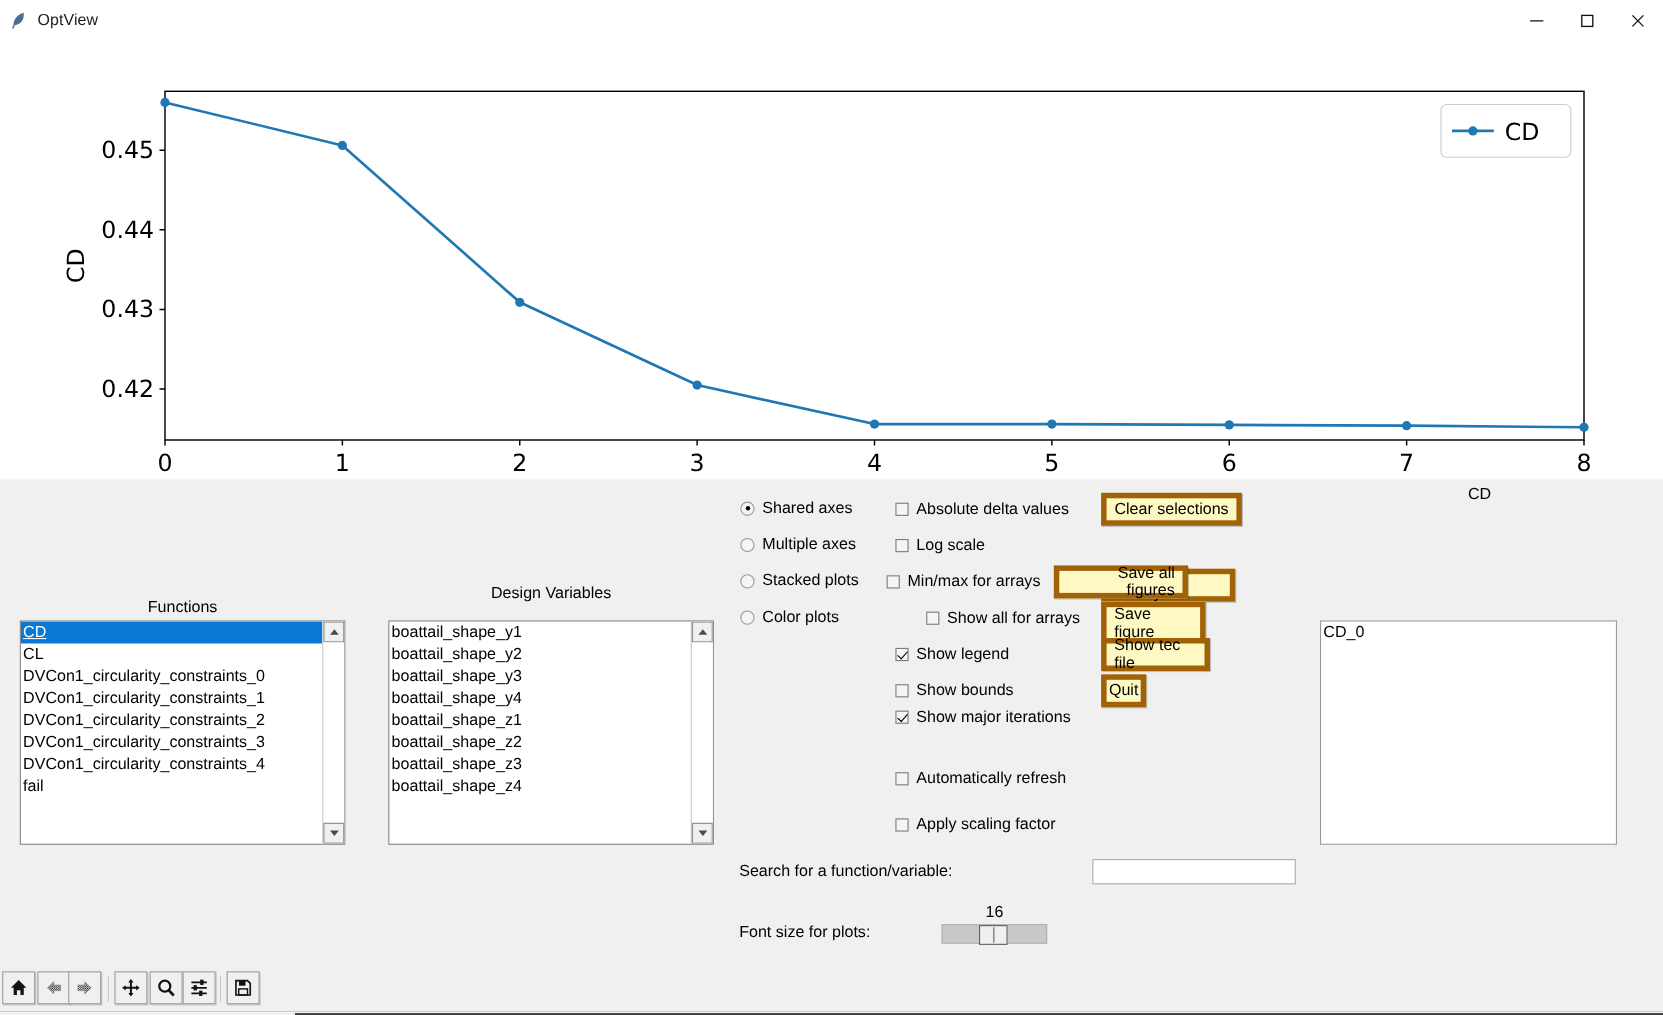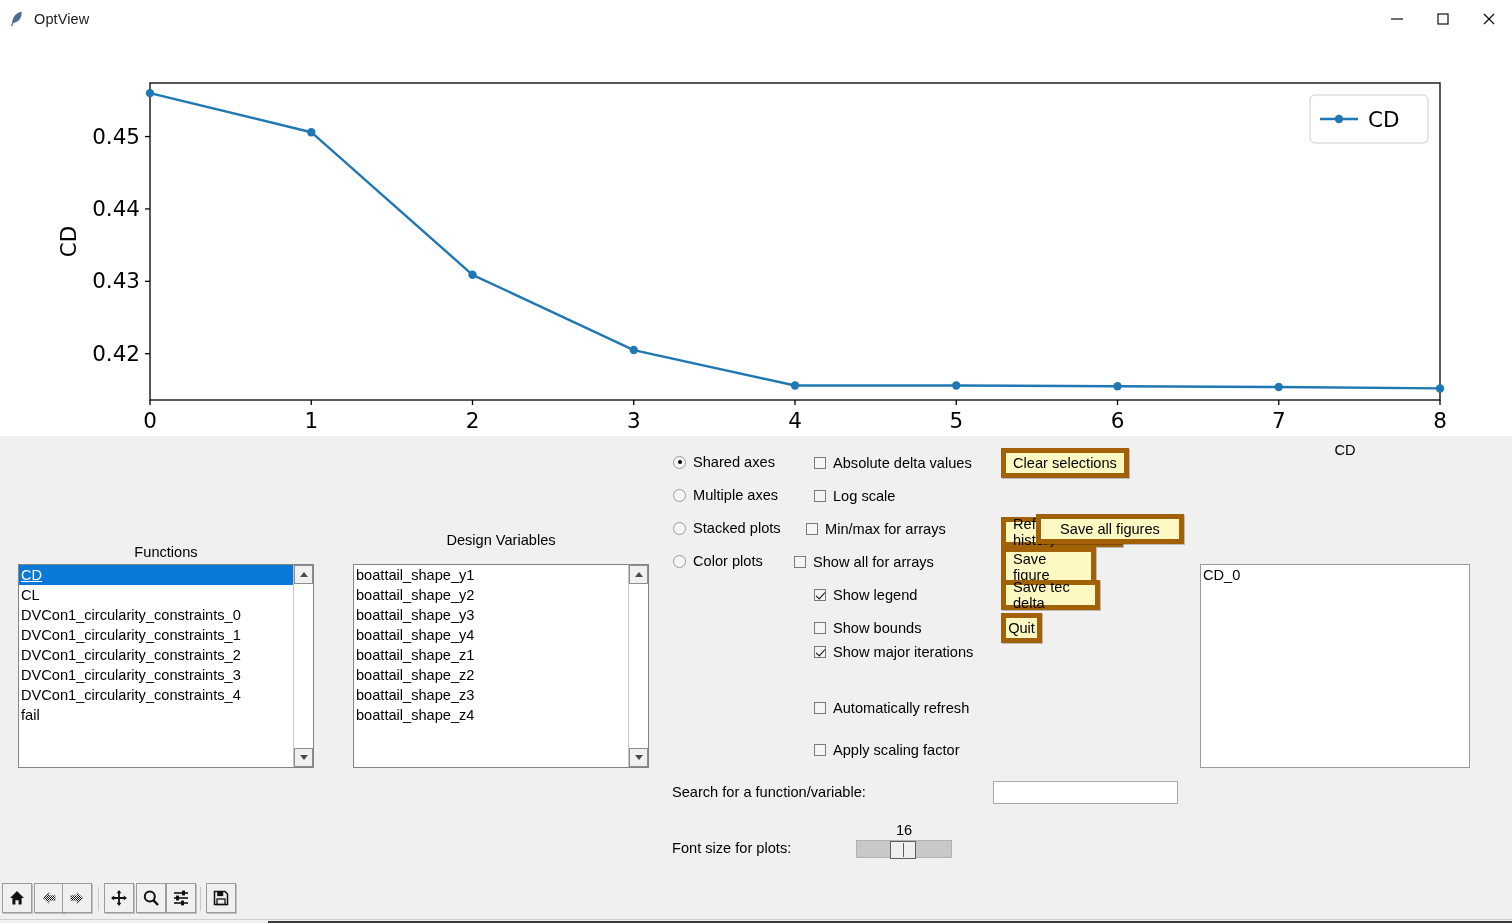--- a/index.html
+++ b/index.html
@@ -314,21 +314,21 @@
           <span class="t">Absolute delta values</span>
         </div>
         <div class="opt" style="left: 814px; top: 52px;">
           <span class="chk"></span>
           <span class="t">Log scale</span>
         </div>
         <div class="opt" style="left: 778px; top: 85px; margin-left: 28px;">
           <span class="chk"></span>
           <span class="t">Min/max for arrays</span>
         </div>
-        <div class="opt" style="left: 794px; top: 118px;">
+        <div class="opt" style="left: 842px; top: 118px;">
           <span class="chk"></span>
           <span class="t">Show all for arrays</span>
         </div>
         <div class="opt" style="left: 814px; top: 151px;">
           <span class="chk on"></span>
           <span class="t">Show legend</span>
         </div>
         <div class="opt" style="left: 814px; top: 184px;">
           <span class="chk"></span>
           <span class="t">Show bounds</span>
@@ -343,23 +343,23 @@
         </div>
         <div class="opt" style="left: 814px; top: 306px;">
           <span class="chk"></span>
           <span class="t">Apply scaling factor</span>
         </div>
       </div>
 
     <div id="button-group">
         <div class="btn" style="left: 1001px; top: 12px; width: 128px; height: 30px;">Clear selections</div>
         <div class="btn" style="left: 1001px; top: 45px; width: 122px; height: 30px; margin-top: 36px;">Refresh history</div>
-        <div class="btn" style="left: 1036px; top: 78px; width: 148px; height: 30px;">Save all figures</div>
+        <div class="btn" style="left: 958px; top: 78px; width: 122px; height: 30px; text-align: right;">Save all figures</div>
         <div class="btn" style="left: 1001px; top: 111px; width: 95px; height: 40px;">Save figure</div>
-        <div class="btn" style="left: 1001px; top: 144px; width: 99px; height: 30px;">Save tec delta</div>
+        <div class="btn" style="left: 1001px; top: 144px; width: 99px; height: 30px;">Show tec file</div>
         <div class="btn" style="left: 1001px; top: 177px; width: 41px; height: 30px;">Quit</div>
       </div>
 
     <div class="rtitle" style="left:1200px;top:6px;width:290px;">CD</div>
     <div class="rlist" style="left:1200px;top:128px;width:270px;height:204px;">
       <div id="sel-items">
           <div class="litem">CD_0</div>
         </div>
     </div>
 

